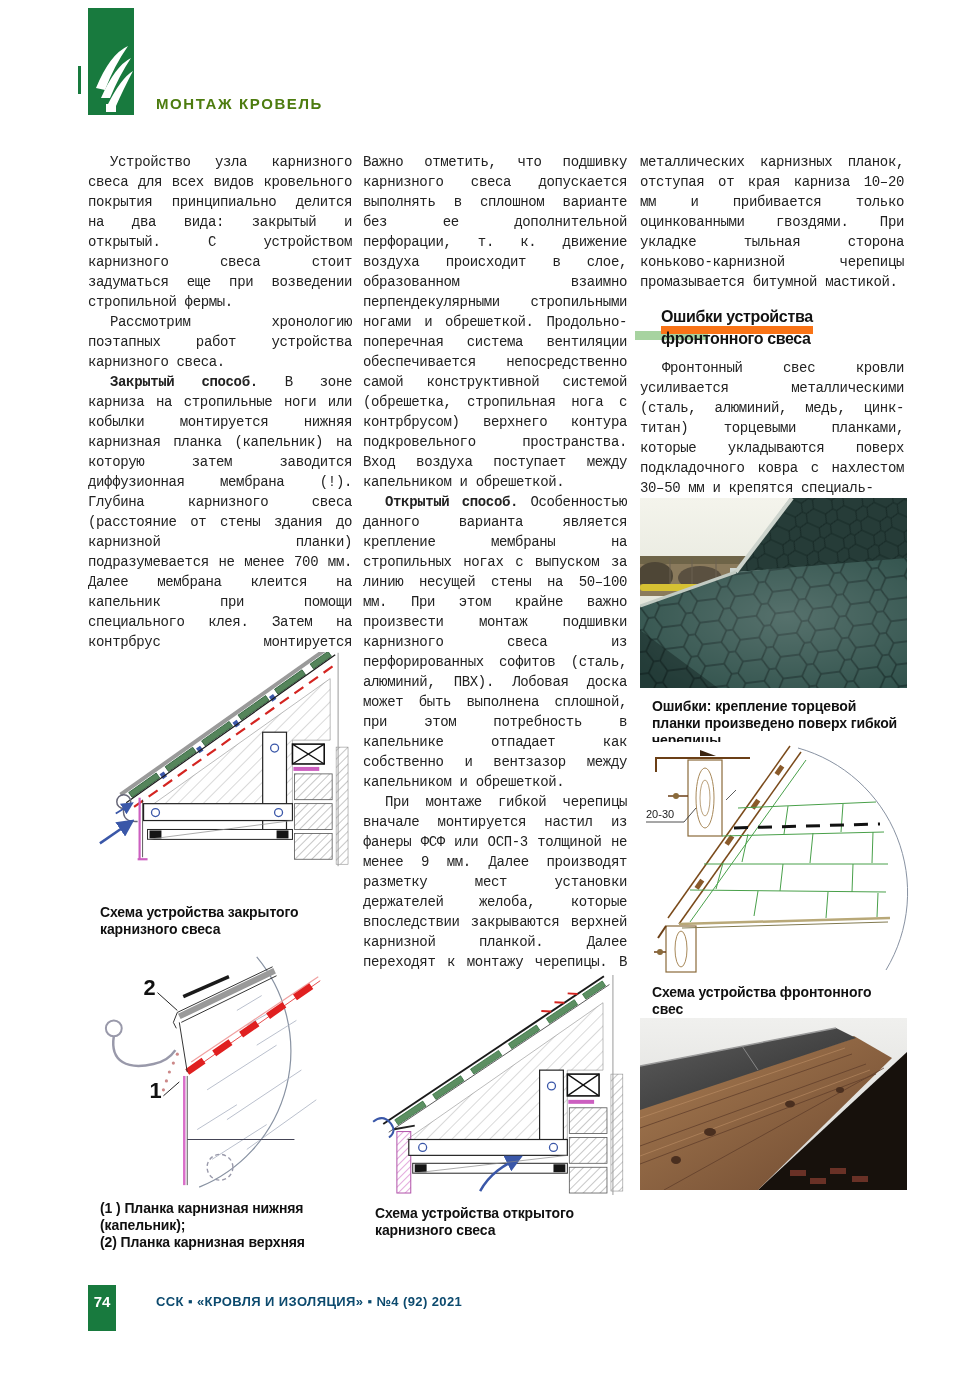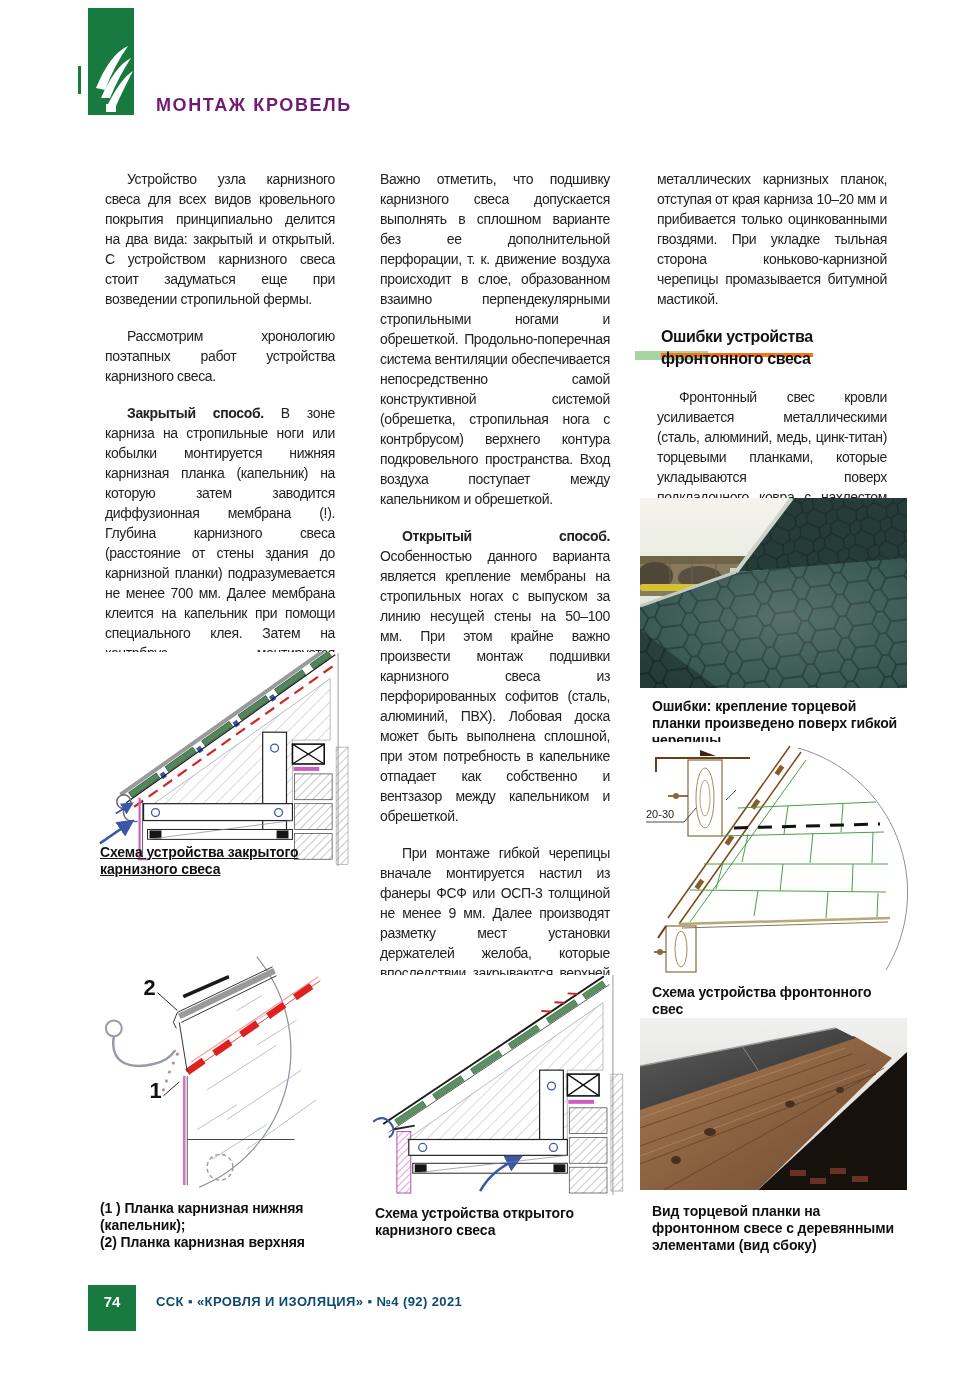--- a/index.html
+++ b/index.html
@@ -2,45 +2,45 @@
 <html><head>
 <meta charset="utf-8">
 <style>
   html,body{margin:0;padding:0;background:#ffffff;}
   .page{position:relative;width:980px;height:1385px;background:#ffffff;
         font-family:"Liberation Sans", sans-serif;color:#1f1f1f;overflow:hidden;}
 
   
   .logo{position:absolute;left:88px;top:8px;width:46px;height:107px;}
   .bleed{position:absolute;left:78px;top:66px;width:3px;height:28px;background:#187a3e;}
-  .brand{position:absolute;left:156px;top:95px;font-size:18px;font-weight:bold;
-         letter-spacing:1.6px;color:#701a75;}
+  .brand{position:absolute;left:156px;top:95px;font-size:15px;font-weight:bold;
+         letter-spacing:1.6px;color:#4d7c0f;}
 
   
   .col{position:absolute;top:152px;width:264px;font-size:14px;line-height:20px;
        letter-spacing:-0.35px;text-align:justify;color:#222;}
   .c1{left:88px}.c2{left:363px}.c3{left:640px}
-  .col p{margin:17px;text-indent:22px;}
+  .col p{margin:0;text-indent:22px;font-family:Liberation Mono, monospace;}
   .col p.cont{text-indent:0;}
   .lead{font-weight:bold;}
 
   
   .sec-heading{position:relative;margin:14px 0 8px;padding-left:21px;text-indent:0;
                font-size:16px;font-weight:bold;line-height:22px;color:#121212;}
   .hl-bar{position:absolute;left:-5px;top:25px;width:73px;height:9px;background:#a7d3a0;}
-  .hl1{position:relative;border-bottom:4px solid #f97316;padding-bottom:8px;}
+  .hl1{position:relative;border-bottom:8px solid #f97316;padding-bottom:1px;}
   .hl2{position:relative;}
 
   
   .fig{position:absolute;background:#fff;}
   .caption{position:absolute;width:252px;font-size:14px;font-weight:bold;
            line-height:17px;color:#101010;letter-spacing:-0.1px;}
 
   
-  .folio{position:absolute;left:88px;top:1285px;width:48px;height:46px;background:#187a3e;
+  .folio{position:absolute;left:88px;top:1285px;width:28px;height:46px;background:#187a3e;
          color:#ffffff;font-size:15px;font-weight:bold;text-align:center;line-height:34px;}
   .journal{position:absolute;left:156px;top:1294px;font-size:13px;font-weight:bold;
            letter-spacing:0.4px;color:#0c4a6e;}
 </style>
 </head>
 <body>
 
 <div class="page">
 
   <div class="bleed"></div>
@@ -135,21 +135,21 @@
 
       <circle cx="36" cy="150" r="7" fill="none" stroke="#667" stroke-width="1.5"></circle>
       <path d="M36,157 q-2,14 14,13" fill="none" stroke="#667" stroke-width="1.5"></path>
       <line x1="52" y1="146" x2="52" y2="208" stroke="#cc5fc0" stroke-width="2.2"></line>
       <line x1="55" y1="148" x2="55" y2="206" stroke="#333" stroke-width="0.8"></line>
       <path d="M50,208 h10" stroke="#cc5fc0" stroke-width="2.2" fill="none"></path>
       <line x1="12" y1="192" x2="44" y2="170" stroke="#3a57a8" stroke-width="2.5" marker-end="url(#d1ar)"></line>
       <line x1="28" y1="162" x2="44" y2="152" stroke="#3a57a8" stroke-width="1.8" marker-end="url(#d1ar)"></line>
     </svg>
   </div>
-  <div class="caption" style="left:100px;top:844px;text-decoration:underline;">Схема устройства закрытого карнизного свеса</div>
+  <div class="caption" style="left:100px;top:904px;">Схема устройства закрытого карнизного свеса</div>
 
   <div class="fig" style="left:88px;top:950px;width:264px;height:242px;">
     <svg viewBox="0 0 266 242" width="264" height="242">
       <path d="M170,6 A148,148 0 0 1 112,238" fill="none" stroke="#8892a2" stroke-width="1.2"></path>
 
       <g stroke="#a8b0c0" stroke-width="0.8">
         <line x1="120" y1="140" x2="190" y2="95"></line>
           <line x1="140" y1="170" x2="215" y2="120"></line>
         <line x1="160" y1="200" x2="230" y2="150"></line>
           <line x1="110" y1="180" x2="150" y2="155"></line>
@@ -409,18 +409,17 @@
         <ellipse cx="200" cy="72" rx="4" ry="3"></ellipse>
           <ellipse cx="36" cy="142" rx="5" ry="4"></ellipse>
       </g>
       <line x1="0" y1="88" x2="212" y2="20" stroke="#c9a079" stroke-width="2"></line>
 
       <polygon points="0,48 196,10 216,20 0,92" fill="url(#p2metal)"></polygon>
       <line x1="0" y1="48" x2="196" y2="10" stroke="#9a9a9a" stroke-width="1.5"></line>
       <line x1="102" y1="28" x2="118" y2="52" stroke="#888" stroke-width="1"></line>
     </svg>
   </div>
-  <div class="caption" style="left:652px;top:1203px;">Вид торцевой планки на фронтонном свесе с деревянными элементами (вид сбоку)</div>
 
   <div class="folio">74</div>
   <div class="journal">ССК ▪ «КРОВЛЯ И ИЗОЛЯЦИЯ» ▪ №4 (92) 2021</div>
 
 </div>
 
 </body></html>

